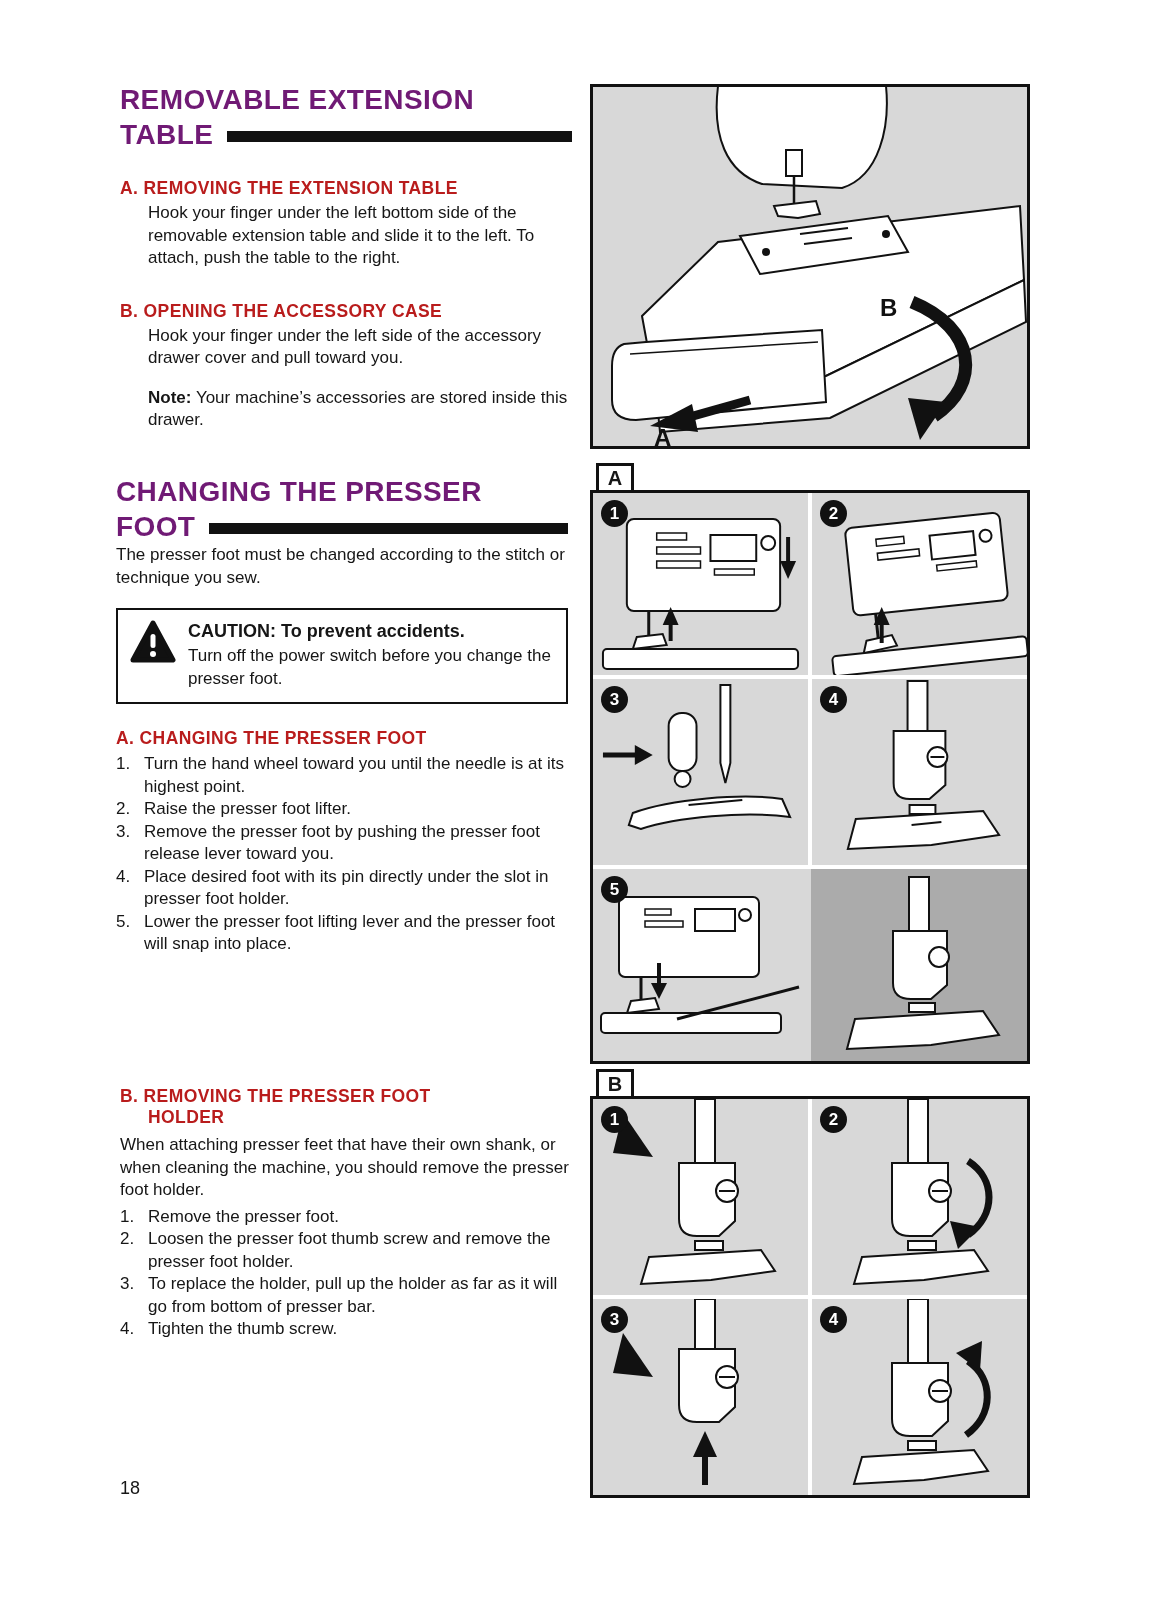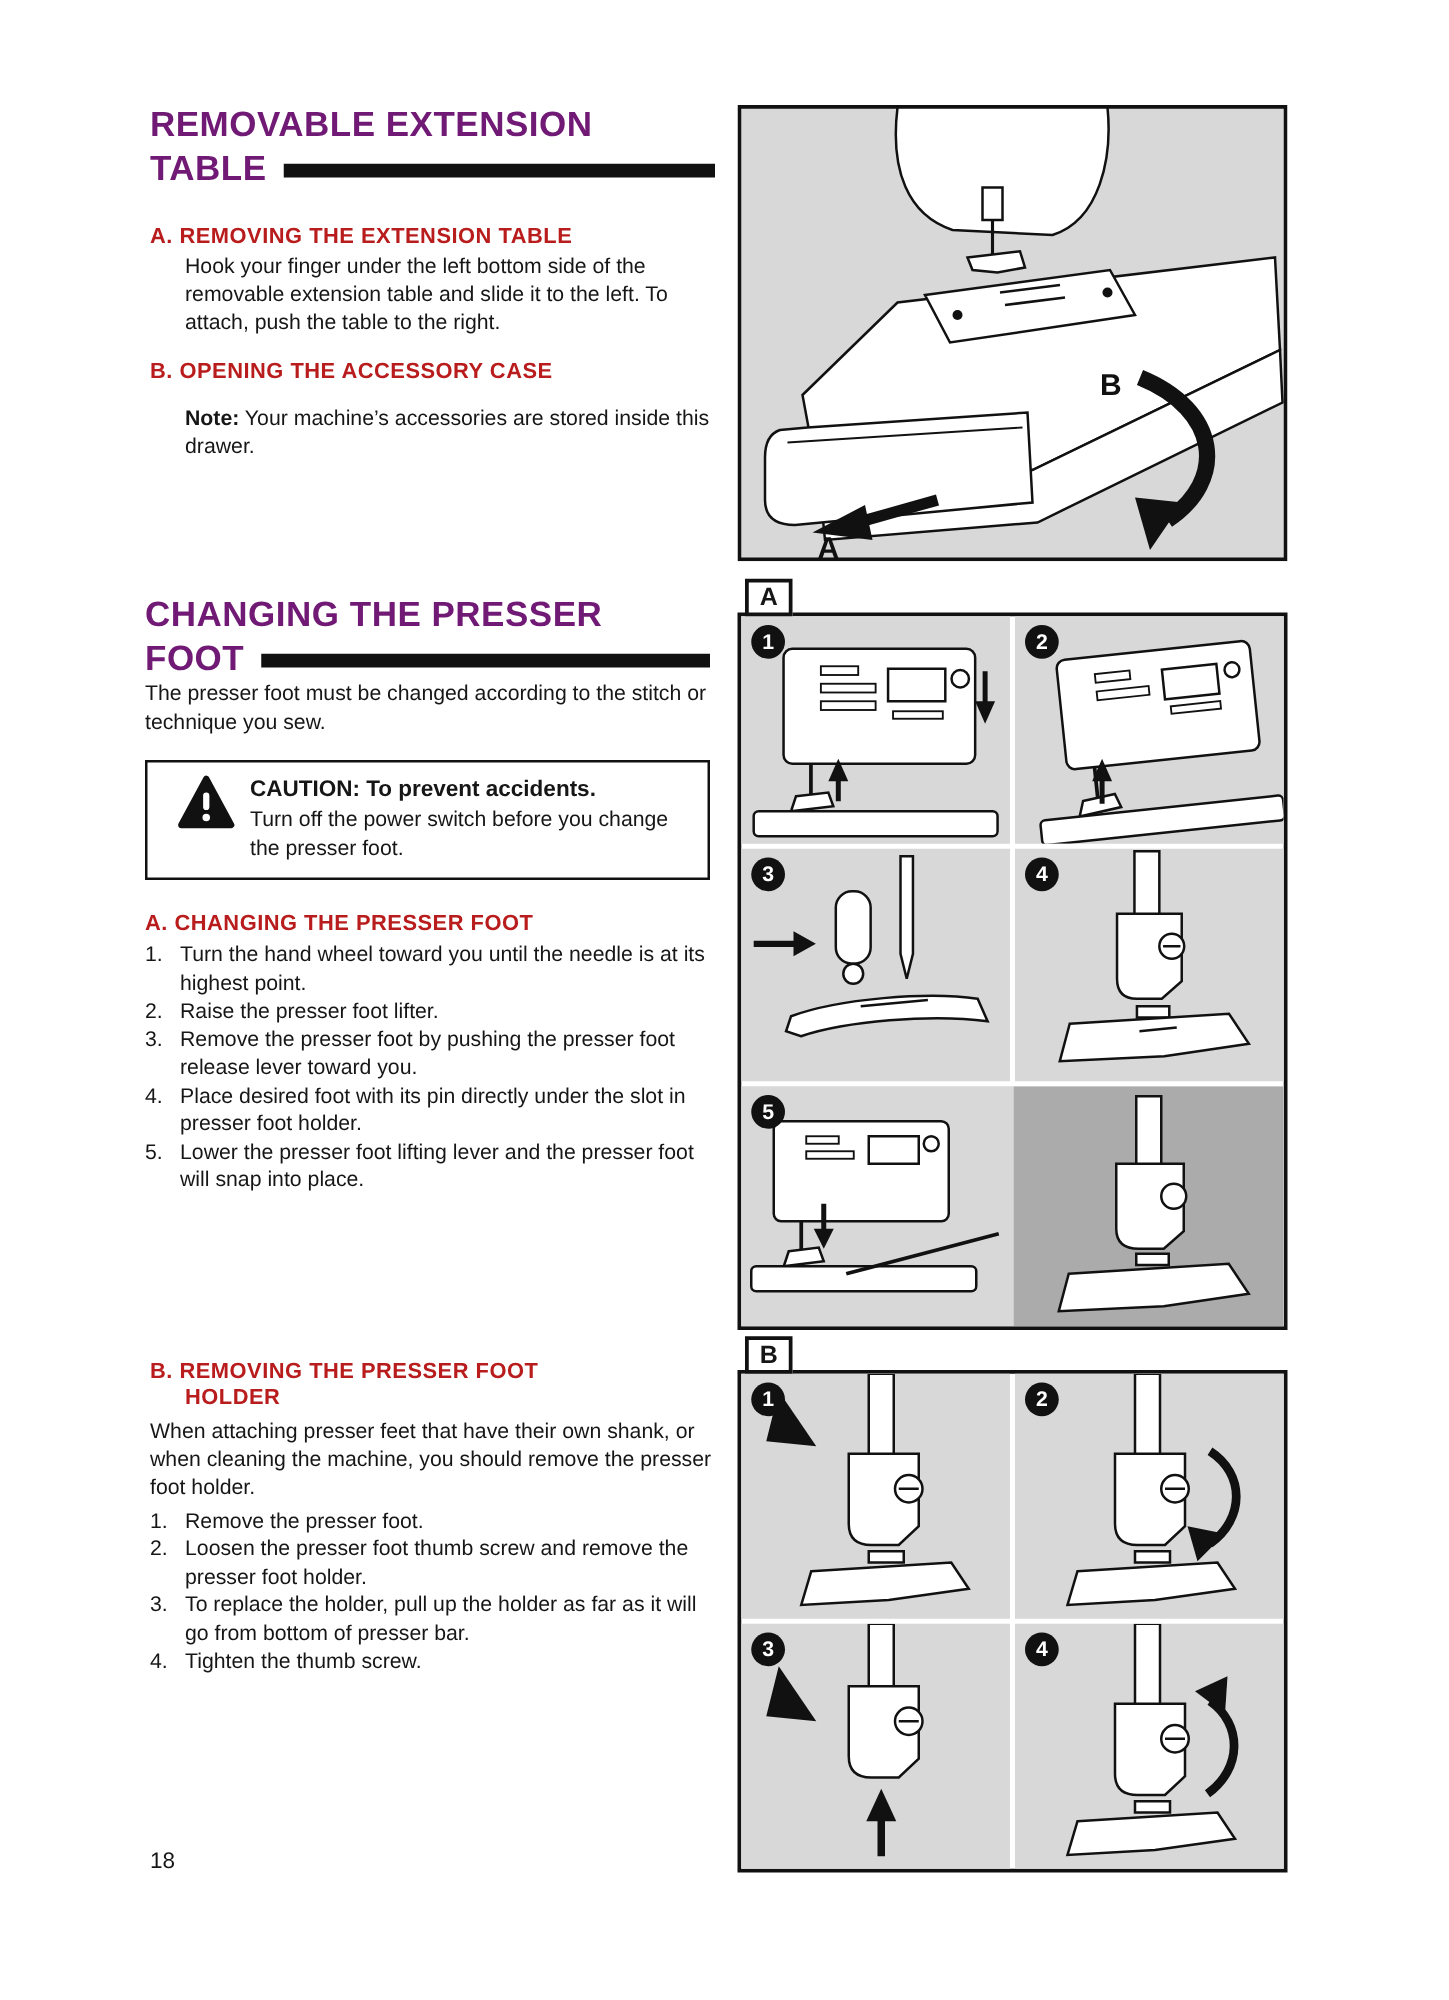--- a/index.html
+++ b/index.html
@@ -17,21 +17,21 @@
   .subhead { font-size:17.5px; font-weight:700; letter-spacing:0.4px; color:#b91c1c; }
   .subhead .l2 { padding-left:28px; }
   p.body { font-size:17px; line-height:22.5px; }
   .ind { margin-left:28px; }
 
   .steps { margin-top:4px; }
   .step { display:flex; font-size:17px; line-height:22.5px; }
   .step .n { width:28px; flex:none; }
   .step .t { flex:1; }
 
-  .caution { border:2.5px solid #111; padding:10px 24px 12px; display:flex; gap:12px; align-items:flex-start; }
+  .caution { border:2.5px solid #111; padding:10px 12px 12px; display:flex; gap:12px; align-items:flex-start; }
   .caution .ctxt { font-size:17px; line-height:23px; }
   .caution .hd { font-size:18px; font-weight:700; margin-bottom:1px; }
 
   .figwrap { position:absolute; left:590px; }
   .figlabel {
     width:38px; height:30px; border:3px solid #111; background:#fff;
     display:flex; align-items:center; justify-content:center;
     font-size:20px; font-weight:700; margin-left:6px; position:relative; z-index:2;
   }
   .grid { border:3px solid #111; background:#fff; display:grid; gap:4px; margin-top:-3px; width:440px; }
@@ -56,21 +56,22 @@
     <span>REMOVABLE EXTENSION</span>
     <span class="title-row2">
       <span>TABLE</span>
       <span class="hbar"></span>
     </span>
   </h1>
 
   <div class="subhead" style="margin-top:26px;">A. REMOVING THE EXTENSION TABLE</div>
   <p class="body ind" style="margin-top:3px;">Hook your finger under the left bottom side of the removable extension table and slide it to the left. To attach, push the table to the right.</p>
 
-  <div class="subhead" style="margin-top:16px;">B. OPENING THE ACCESSORY CASE</div>
+  <div class="subhead" style="margin-top:31px;">B. OPENING THE ACCESSORY CASE</div>
+  <p class="body ind" style="margin-top:3px;">Hook your finger under the left side of the accessory drawer cover and pull toward you.</p>
 
   <p class="body ind" style="margin-top:17px;"><b>Note:</b> <span>Your machine’s accessories are stored inside this drawer.</span></p>
 </div>
 
 <div class="abs" style="left:590px; top:84px;">
   <svg viewBox="0 0 440 365" width="440" height="365">
     <rect x="1.5" y="1.5" width="437" height="362" fill="#d8d8d8" stroke="#111" stroke-width="3"></rect>
 
     <path d="M52,232 L128,158 L430,122 L434,196 L236,292 L66,308 Z" fill="#fff" stroke="#111" stroke-width="2"></path>
 

